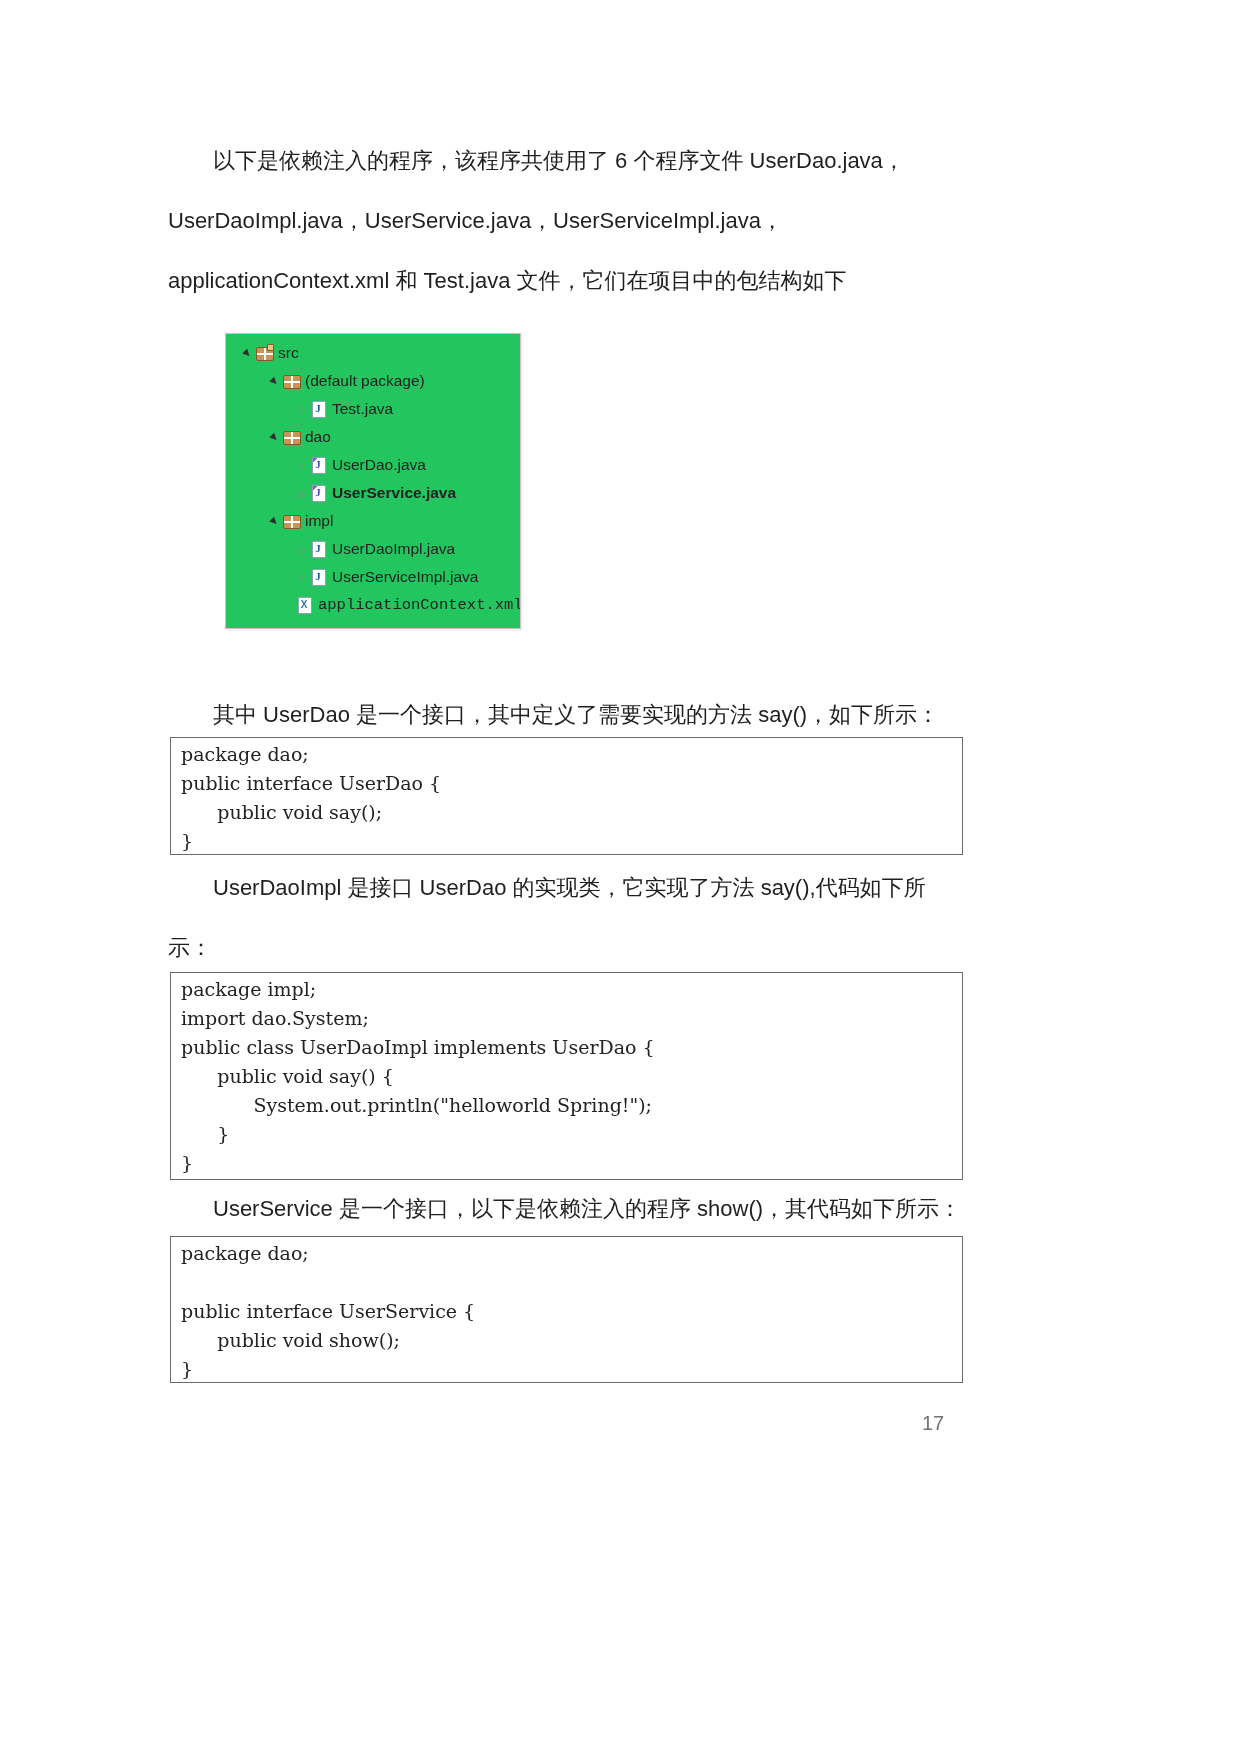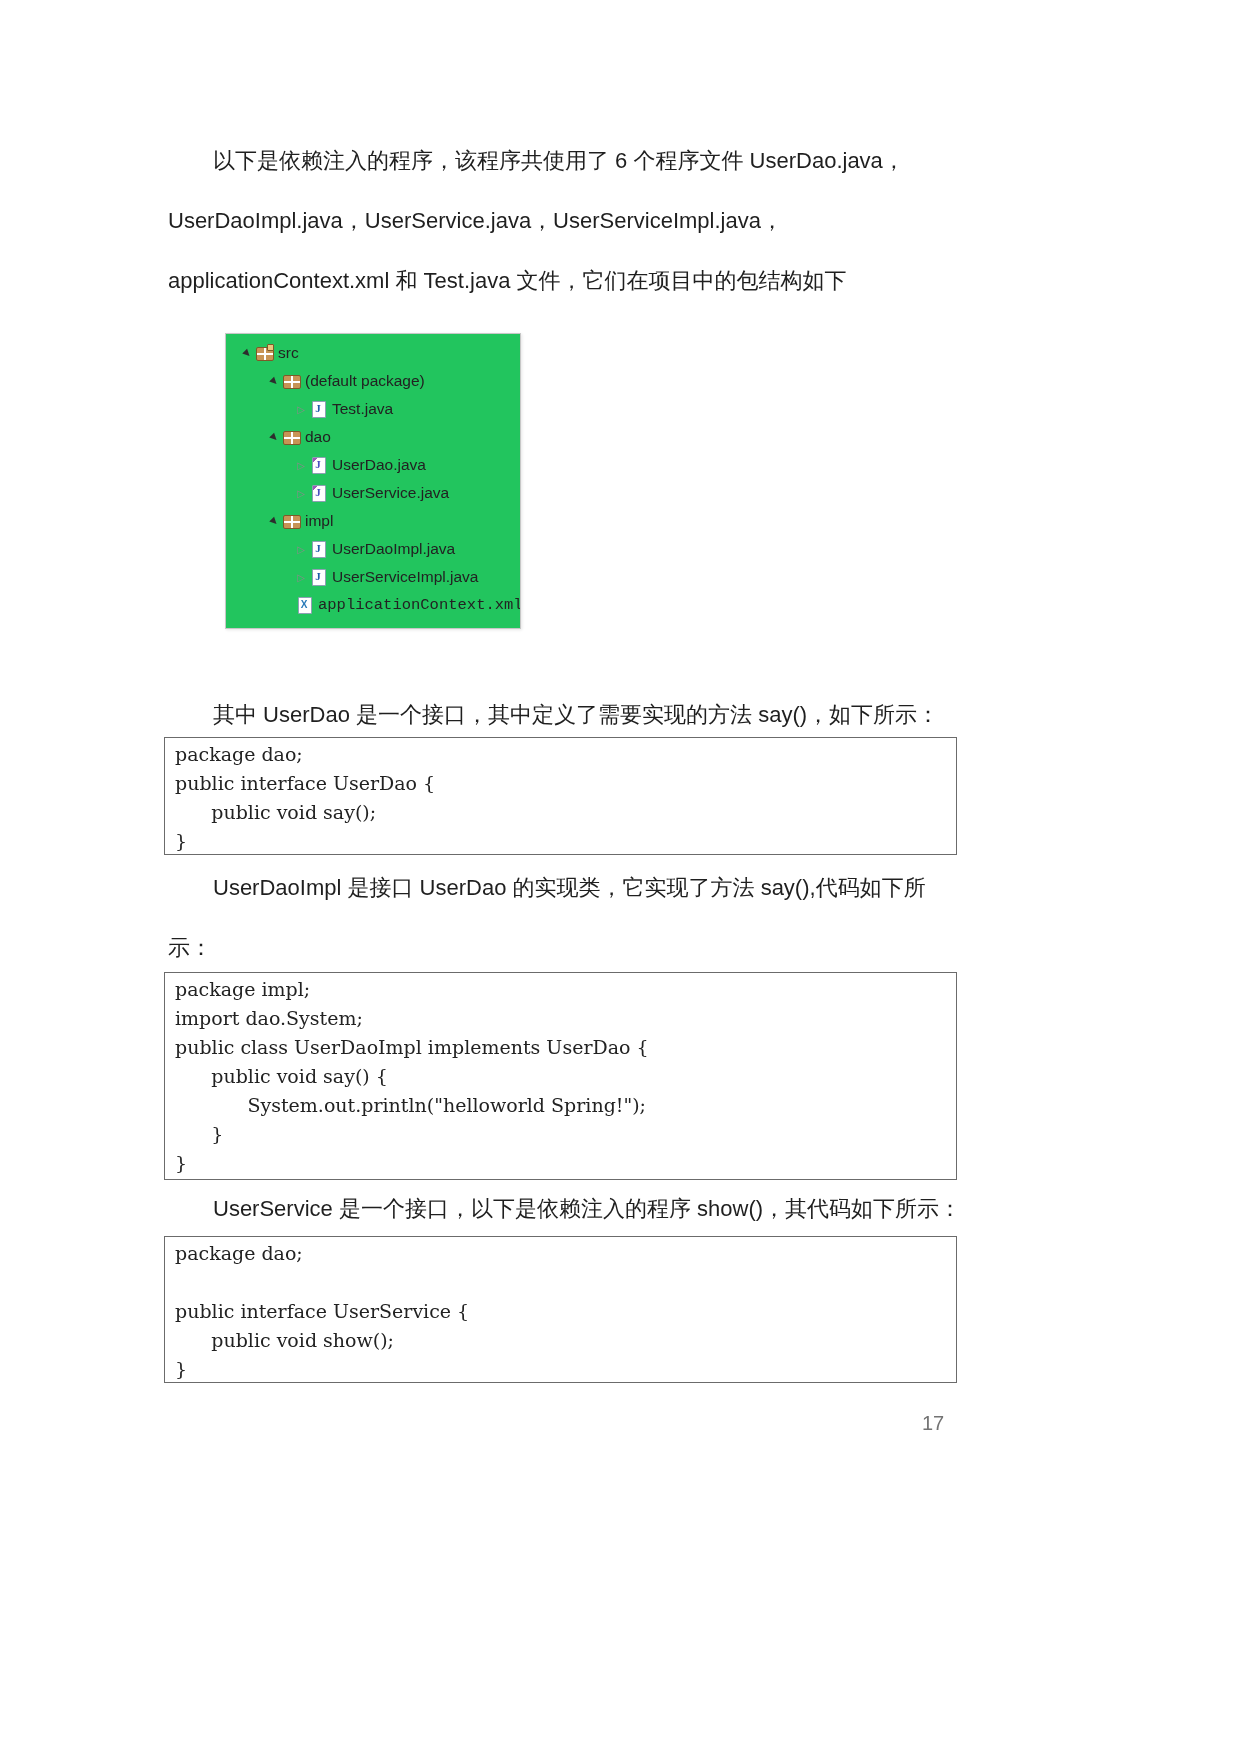--- a/index.html
+++ b/index.html
@@ -63,21 +63,21 @@
   }
   .java-interface-file-icon::after { color:#4a4fc0; }
   .xml-file-icon::after {
     content:"X"; position:absolute; left:0; top:0; width:16px; height:15px;
     text-align:center; line-height:15px;
     font-family:"Liberation Sans", sans-serif; font-weight:bold; font-size:10px; color:#2a7ab8;
   }
 
   
   .code-block {
-    position:absolute; left:164px; width:793px; background:#ffffff;
+    position:absolute; left:170px; width:793px; background:#ffffff;
     border:1px solid #6b6b6b; padding:2px 10px; overflow:hidden;
     font-family:"DejaVu Serif", serif; font-size:19px; color:#222;
   }
   .code-block .line { line-height:29px; height:29px; white-space:pre; }
   #code-block-1 { top:737px;  height:118px; }
   #code-block-2 { top:972px;  height:208px; }
   #code-block-3 { top:1236px; height:147px; }
 
   .page-number { position:absolute; left:922px; top:1412px; font-size:20px; color:#737373; }
 </style>
@@ -112,21 +112,21 @@
         <div class="tree-row" style="padding-left: 41px;">
           <span class="expander expanded"></span>
           <span class="ticon package-icon"></span>
           <span class="tlabel">dao</span>
         </div>
         <div class="tree-row" style="padding-left: 68px;">
           <span class="expander collapsed"></span>
           <span class="ticon java-interface-file-icon"></span>
           <span class="tlabel">UserDao.java</span>
         </div>
-        <div class="tree-row" style="padding-left: 68px;">
+        <div class="tree-row" style="padding-left: 68px; font-weight: bold;">
           <span class="expander collapsed"></span>
           <span class="ticon java-interface-file-icon"></span>
           <span class="tlabel">UserService.java</span>
         </div>
         <div class="tree-row" style="padding-left: 41px;">
           <span class="expander expanded"></span>
           <span class="ticon package-icon"></span>
           <span class="tlabel">impl</span>
         </div>
         <div class="tree-row" style="padding-left: 68px;">

